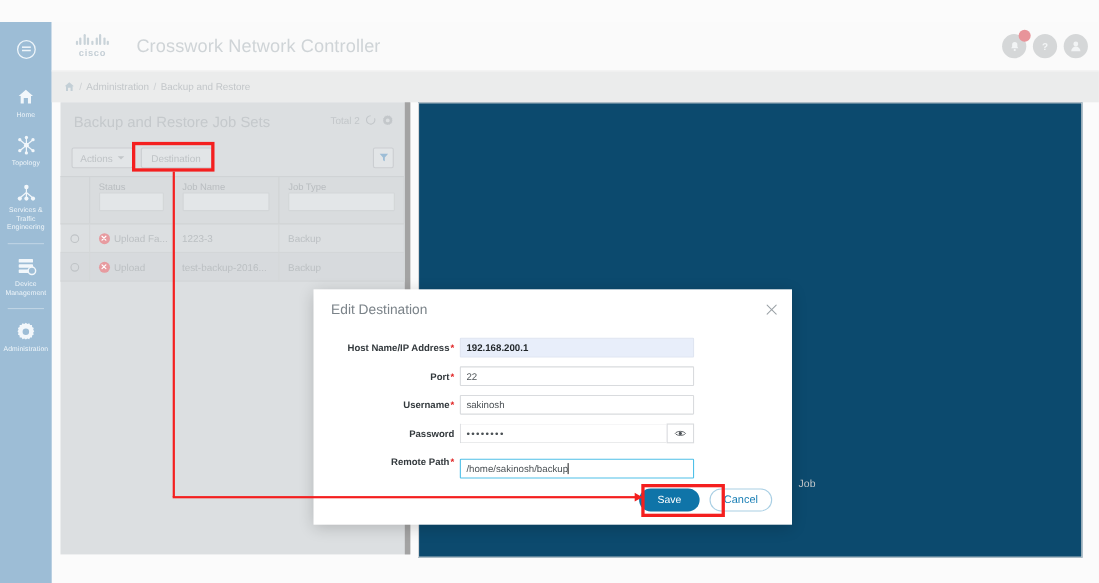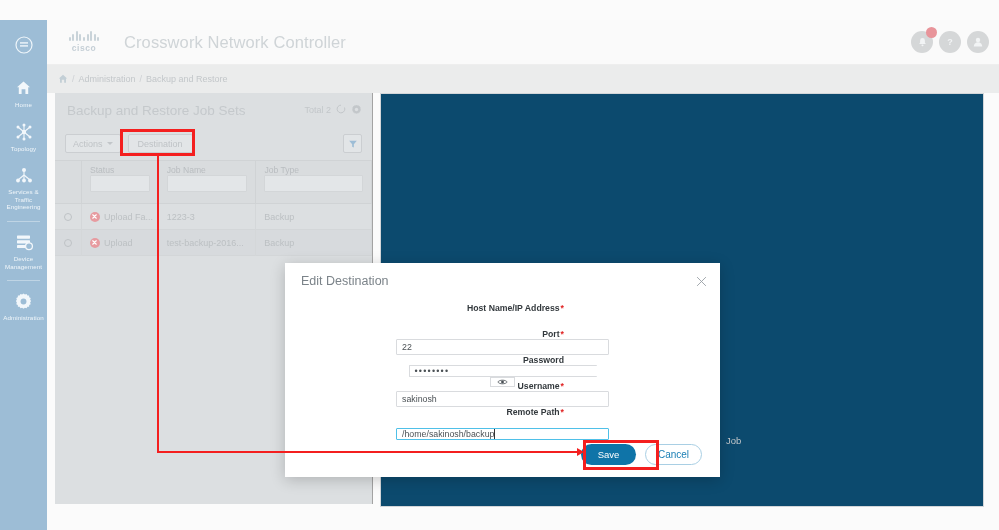--- a/index.html
+++ b/index.html
@@ -103,21 +103,21 @@
     gap: 4px;
   }
   .breadcrumb .home-ic { display:flex; align-items:center; }
   .breadcrumb .sep { color: #cdd0d3; }
 
   
   .left-panel {
     position: absolute; left: 55px; top: 93px;
     width: 318px; height: 411px;
     background: #dcdfe1;
-    border-right: 1px solid #a3a3a3;
+    border-right: 5px solid #a3a3a3;
   }
   .panel-title-row {
     height: 34px;
     display: flex; align-items: center; justify-content: space-between;
     padding: 0 10px 0 12px;
   }
   .panel-title { font-size: 13.5px; color: #c5c9cc; }
   .panel-title-right {
     display: flex; align-items: center; gap: 5px;
     font-size: 9px; color: #c3c7ca;
@@ -218,21 +218,21 @@
   }
   .modal-close {
     position: absolute; right: 12px; top: 11px;
     width: 14px; height: 14px;
     display: flex; align-items: center; justify-content: center;
   }
 
   .form { position: absolute; left: 0; top: 40px; width: 100%; }
   .frow {
     display: flex; align-items: center;
-    height: 26px; margin-bottom: 0px; flex-direction: column;
+    height: 26px; margin-bottom: 0px;
   }
   .flabel {
     width: 133px; text-align: right; padding-right: 5px;
     font-size: 8.7px; font-weight: bold; color: #33393d;
     white-space: nowrap;
   }
   .req { color: #e02020; font-weight: bold; margin-left: 1px; }
   .finput {
     width: 213px; height: 18px;
     border: 1px solid #d9dbde; background: #ffffff;
@@ -532,46 +532,47 @@
     <div class="modal-title">Edit Destination</div>
     <div class="modal-close">
       <svg width="11" height="11" viewBox="0 0 12 12">
         <path d="M1.5 1.5 L10.5 10.5 M10.5 1.5 L1.5 10.5" stroke="#9aa1a6" stroke-width="1" stroke-linecap="round"></path>
       </svg>
     </div>
 
     <div class="form">
       <div class="frow">
         <div class="flabel"><span>Host Name/IP Address</span><span class="req">*</span></div>
+        <div class="finput highlight">192.168.200.1</div>
       </div>
 
       <div class="frow">
         <div class="flabel"><span>Port</span><span class="req">*</span></div>
         <div class="finput">22</div>
+      </div>
+
+      <div class="frow">
+        <div class="flabel"><span>Username</span><span class="req">*</span></div>
+        <div class="finput">sakinosh</div>
       </div>
 
       <div class="frow">
         <div class="flabel"><span>Password</span></div>
         <div class="finput withbtn">
           <span class="dots">••••••••</span>
         </div>
         <div class="eye-btn">
           <svg width="11" height="8" viewBox="0 0 14 9">
             <path d="M1 4.5 C3 1.4 11 1.4 13 4.5 C11 7.6 3 7.6 1 4.5 z" fill="none" stroke="#4a5055" stroke-width="1"></path>
             <circle cx="7" cy="4.5" r="1.8" fill="#4a5055"></circle>
           </svg>
         </div>
       </div>
 
       <div class="frow">
-        <div class="flabel"><span>Username</span><span class="req">*</span></div>
-        <div class="finput">sakinosh</div>
-      </div>
-
-      <div class="frow">
         <div class="flabel"><span>Remote Path</span><span class="req">*</span></div>
         <div class="finput focused">
           <span>/home/sakinosh/backup</span>
             <span class="caret-bar"></span>
         </div>
       </div>
     </div>
 
     <div class="modal-footer">
       <div class="btn-save">Save</div>

